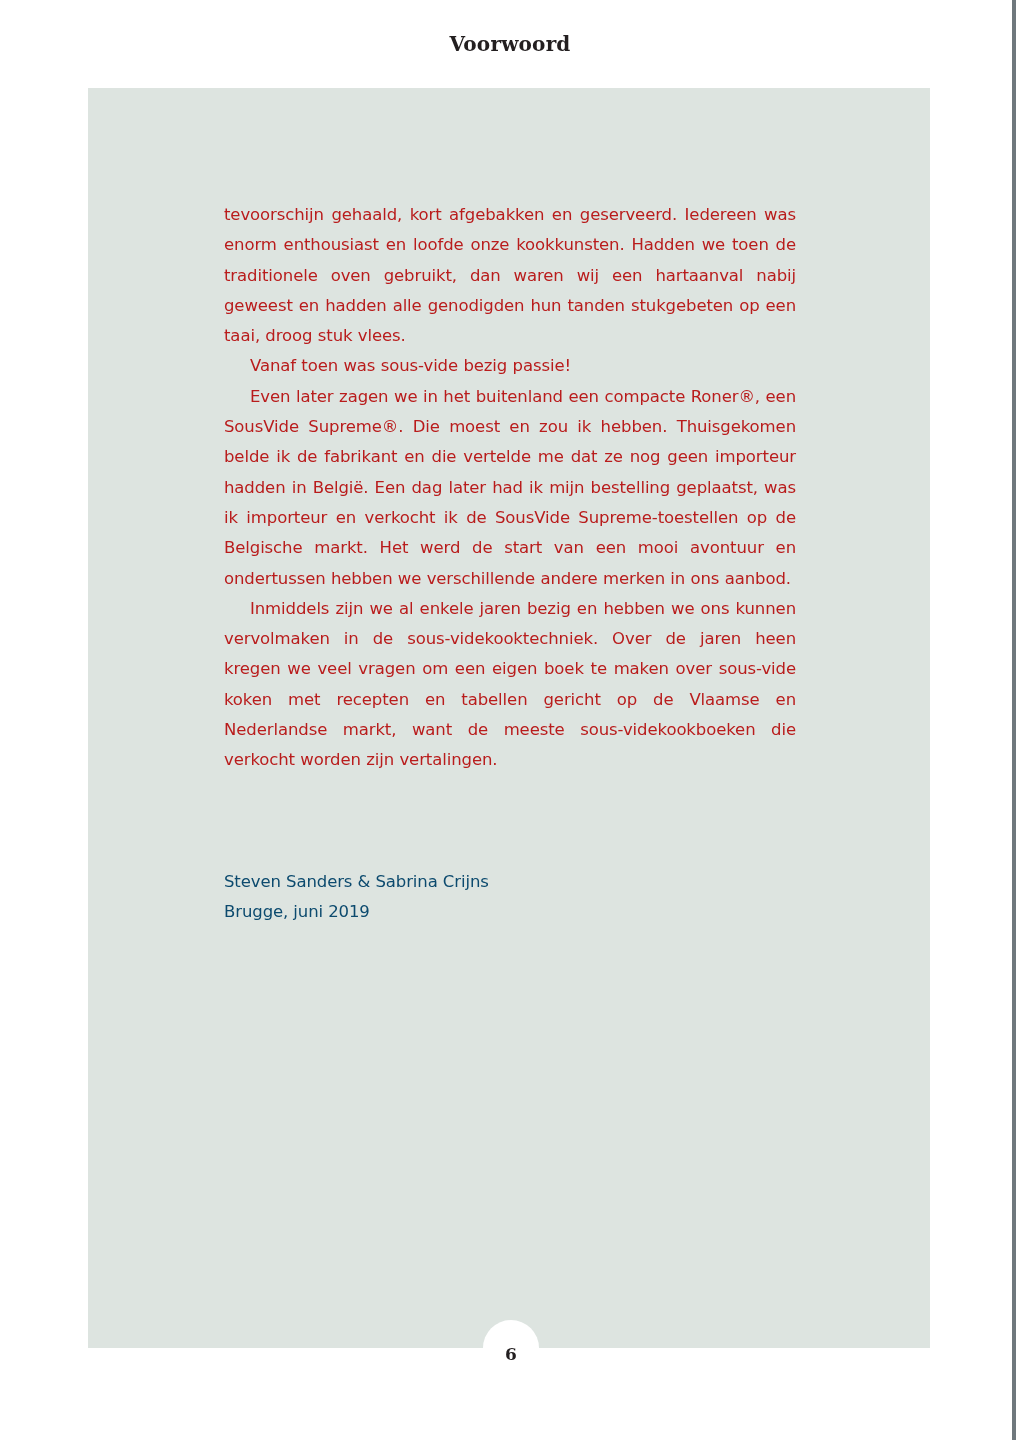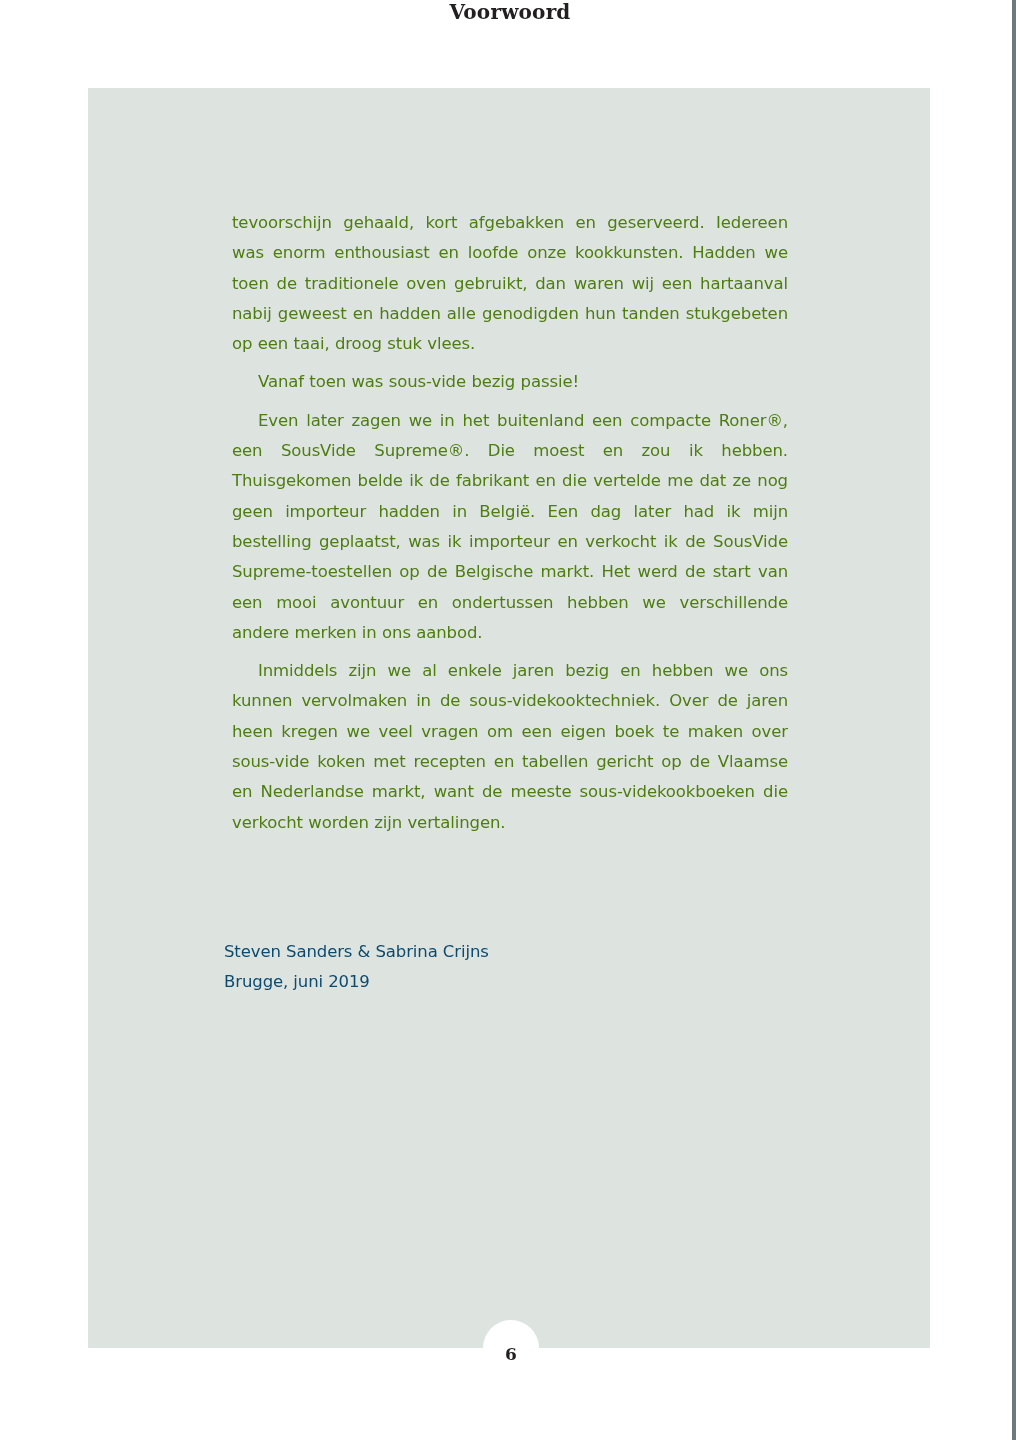--- a/index.html
+++ b/index.html
@@ -17,20 +17,21 @@
   }
 
   
   .page-header {
     position: absolute;
     top: 0;
     left: 0;
     width: 1020px;
     height: 88px;
     display: flex;
+    align-items: center;
     justify-content: center;
   }
 
   .page-header-title {
     font-family: "DejaVu Serif", serif;
     font-weight: bold;
     font-size: 20px;
     letter-spacing: 0.2px;
     color: #231f20;
   }
@@ -47,25 +48,25 @@
 
   
   .text-column {
     position: absolute;
     left: 136px;   
     top: 112px;    
     width: 572px;  
   }
 
   .para {
-    margin: 8px;
+    margin: 0;
     font-family: "DejaVu Sans", sans-serif;
     font-size: 16.5px;
     line-height: 30.3px;
-    color: #4d7c0f;
+    color: #b91c1c;
     text-align: justify;
     letter-spacing: -0.1px;
     word-spacing: 0.2px;
     -webkit-hyphens: none;
     hyphens: none;
   }
 
   .para.indent {
     text-indent: 26px;
   }

